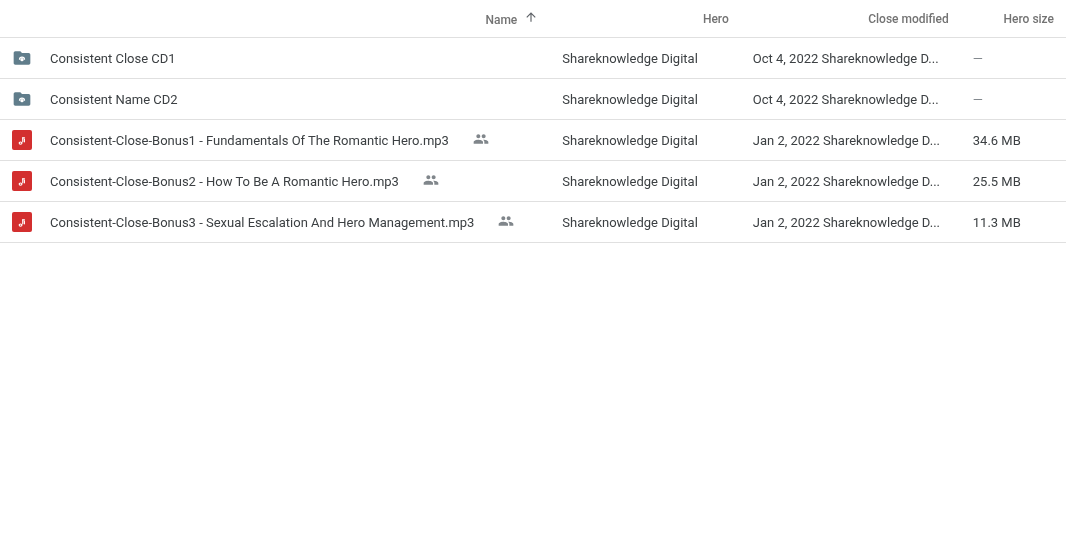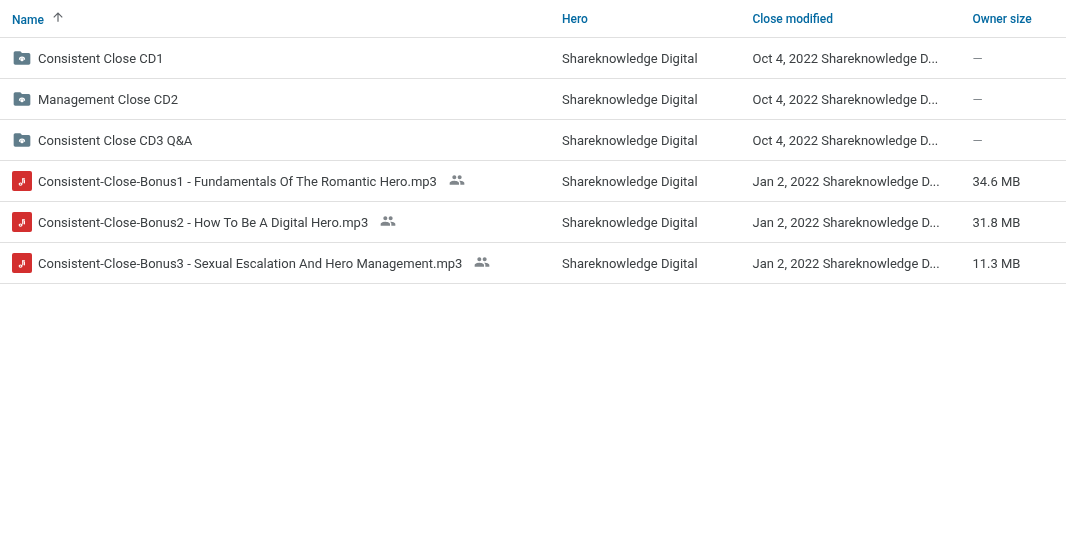--- a/index.html
+++ b/index.html
@@ -11,24 +11,24 @@
     }
     .file-table {
       width: 100%;
       border-collapse: collapse;
     }
     .file-table thead tr {
       border-bottom: 1px solid #e0e0e0;
     }
     .file-table th {
       padding: 10px 12px;
-      text-align: left;
+      text-align: right;
       font-weight: 500;
       font-size: 12px;
-      color: #0369a1;
+      color: #737373;
       white-space: nowrap;
     }
     .file-table th.name-col {
       min-width: 460px;
     }
     .file-table th .sort-indicator {
       display: inline-flex;
       align-items: center;
       margin-left: 4px;
       color: #5f6368;
@@ -38,21 +38,21 @@
     }
     .file-table td {
       padding: 10px 12px;
       vertical-align: middle;
       font-size: 13px;
       color: #3c4043;
     }
     .file-name-cell {
       display: flex;
       align-items: center;
-      gap: 6px;
+      gap: 18px;
     }
     .file-icon {
       width: 20px;
       height: 20px;
       flex-shrink: 0;
       display: flex;
       align-items: center;
       justify-content: center;
     }
     .mp3-icon {
@@ -118,21 +118,21 @@
             </svg>
         </span>
       </th>
       <th>
         <span>Hero</span>
       </th>
       <th>
         <span>Close modified</span>
       </th>
       <th>
-        <span>Owner size</span>
+        <span>Hero size</span>
       </th>
     </tr>
   </thead>
   <tbody id="table-body">
   <tr>
         <td>
           <div class="file-name-cell">
     <div class="file-icon">
       <svg viewBox="0 0 24 24" width="20" height="20">
         <path d="M10 4H4c-1.1 0-2 .9-2 2v12c0 1.1.9 2 2 2h16c1.1 0 2-.9 2-2V8c0-1.1-.9-2-2-2h-8l-2-2z" fill="#607d8b"></path>
@@ -151,39 +151,21 @@
       <tr>
         <td>
           <div class="file-name-cell">
     <div class="file-icon">
       <svg viewBox="0 0 24 24" width="20" height="20">
         <path d="M10 4H4c-1.1 0-2 .9-2 2v12c0 1.1.9 2 2 2h16c1.1 0 2-.9 2-2V8c0-1.1-.9-2-2-2h-8l-2-2z" fill="#607d8b"></path>
         <circle cx="12" cy="14" r="2" fill="#fff"></circle>
         <path d="M9 14c0-1.7 1.3-3 3-3s3 1.3 3 3" stroke="#fff" stroke-width="1.5" fill="none"></path>
       </svg>
     </div>
-    <span class="file-name-text">Management Close CD2</span>
-
-  </div>
-        </td>
-        <td class="owner-cell">Shareknowledge Digital</td>
-        <td class="modified-cell">Oct 4, 2022  Shareknowledge D...</td>
-        <td class="size-cell"><span class="dash">—</span></td>
-      </tr>
-      <tr>
-        <td>
-          <div class="file-name-cell">
-    <div class="file-icon">
-      <svg viewBox="0 0 24 24" width="20" height="20">
-        <path d="M10 4H4c-1.1 0-2 .9-2 2v12c0 1.1.9 2 2 2h16c1.1 0 2-.9 2-2V8c0-1.1-.9-2-2-2h-8l-2-2z" fill="#607d8b"></path>
-        <circle cx="12" cy="14" r="2" fill="#fff"></circle>
-        <path d="M9 14c0-1.7 1.3-3 3-3s3 1.3 3 3" stroke="#fff" stroke-width="1.5" fill="none"></path>
-      </svg>
-    </div>
-    <span class="file-name-text">Consistent Close CD3 Q&amp;A</span>
+    <span class="file-name-text">Consistent Name CD2</span>
 
   </div>
         </td>
         <td class="owner-cell">Shareknowledge Digital</td>
         <td class="modified-cell">Oct 4, 2022  Shareknowledge D...</td>
         <td class="size-cell"><span class="dash">—</span></td>
       </tr>
       <tr>
         <td>
           <div class="file-name-cell">
@@ -217,31 +199,31 @@
       <div class="mp3-icon">
         <svg viewBox="0 0 20 20" width="13" height="13">
           <ellipse cx="7" cy="14" rx="3" ry="2.5" fill="white"></ellipse>
           <ellipse cx="7" cy="14" rx="1.2" ry="1" fill="#d32f2f"></ellipse>
           <rect x="9.5" y="5" width="1.8" height="8" rx="0.9" fill="white"></rect>
           <rect x="12" y="7" width="1.8" height="6" rx="0.9" fill="white"></rect>
           <rect x="9.5" y="5" width="4.5" height="1.8" rx="0.9" fill="white"></rect>
         </svg>
       </div>
     </div>
-    <span class="file-name-text">Consistent-Close-Bonus2 - How To Be A Digital Hero.mp3</span>
+    <span class="file-name-text">Consistent-Close-Bonus2 - How To Be A Romantic Hero.mp3</span>
     <span class="shared-icon">
         <svg viewBox="0 0 24 24" width="16" height="16" fill="#80868b">
           <path d="M16 11c1.66 0 2.99-1.34 2.99-3S17.66 5 16 5c-1.66 0-3 1.34-3 3s1.34 3 3 3zm-8 0c1.66 0 2.99-1.34 2.99-3S9.66 5 8 5C6.34 5 5 6.34 5 8s1.34 3 3 3zm0 2c-2.33 0-7 1.17-7 3.5V19h14v-2.5c0-2.33-4.67-3.5-7-3.5zm8 0c-.29 0-.62.02-.97.05 1.16.84 1.97 1.97 1.97 3.45V19h6v-2.5c0-2.33-4.67-3.5-7-3.5z"></path>
         </svg>
       </span>
   </div>
         </td>
         <td class="owner-cell">Shareknowledge Digital</td>
         <td class="modified-cell">Jan 2, 2022  Shareknowledge D...</td>
-        <td class="size-cell">31.8 MB</td>
+        <td class="size-cell">25.5 MB</td>
       </tr>
       <tr>
         <td>
           <div class="file-name-cell">
     <div class="file-icon">
       <div class="mp3-icon">
         <svg viewBox="0 0 20 20" width="13" height="13">
           <ellipse cx="7" cy="14" rx="3" ry="2.5" fill="white"></ellipse>
           <ellipse cx="7" cy="14" rx="1.2" ry="1" fill="#d32f2f"></ellipse>
           <rect x="9.5" y="5" width="1.8" height="8" rx="0.9" fill="white"></rect>

